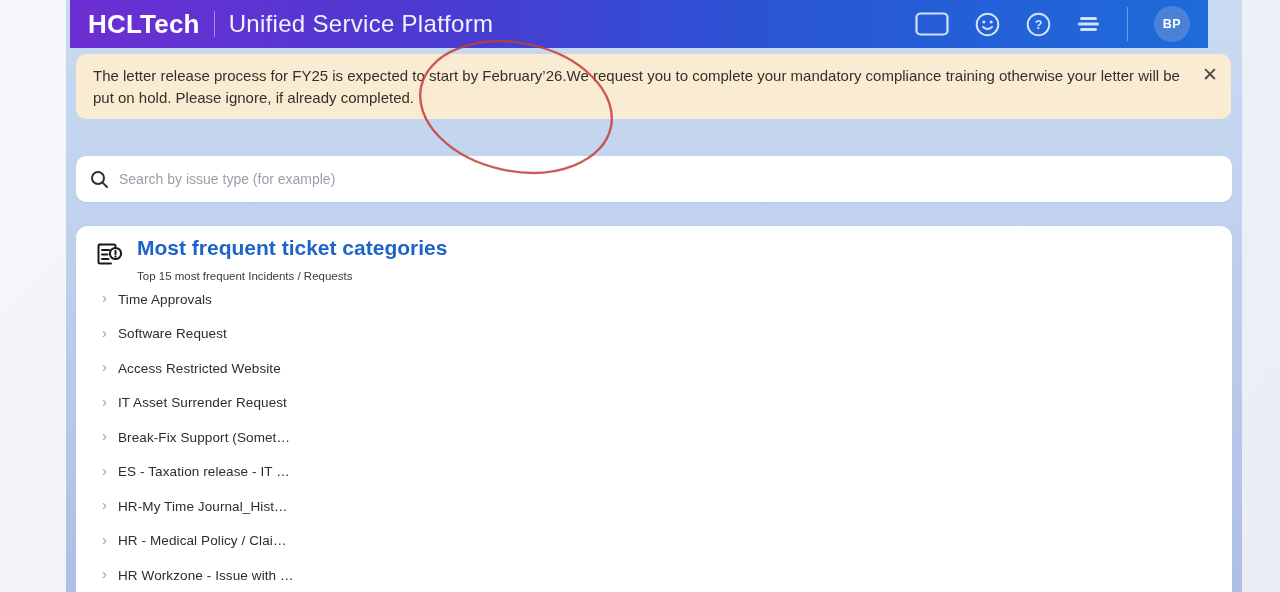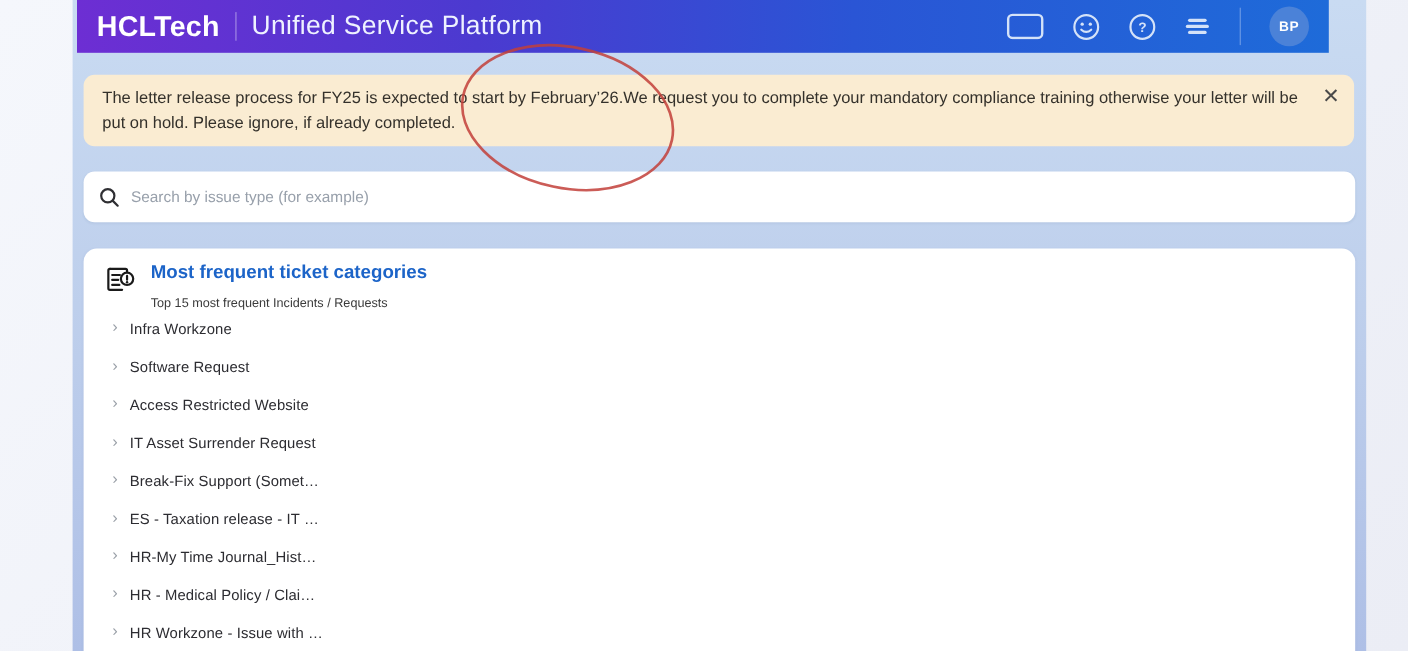--- a/index.html
+++ b/index.html
@@ -26,21 +26,21 @@
   .hicon { display: flex; align-items: center; justify-content: center; cursor: pointer; }
   .hicon svg { display: block; }
   .header-sep { width: 1px; height: 34px; background: rgba(255,255,255,.35); }
   .avatar {
     width: 36px; height: 36px; border-radius: 50%; background: #4b82d8;
     display: flex; align-items: center; justify-content: center;
     font-size: 12.5px; font-weight: 700; color: #fff; letter-spacing: .5px; cursor: pointer;
   }
   
   .banner {
-    position: absolute; left: 76px; top: 68px; width: 1155px; min-height: 65px;
+    position: absolute; left: 76px; top: 54px; width: 1155px; min-height: 65px;
     background: #faecd2; border-radius: 10px;
     padding: 11px 44px 11px 17px;
     font-size: 15px; line-height: 21.5px; font-weight: 500; color: #34312b;
   }
   .banner-close {
     position: absolute; right: 13px; top: 11px;
     font-size: 19px; line-height: 19px; color: #4a4a4a;
     background: none; border: none; cursor: pointer; font-family: inherit;
   }
   
@@ -56,21 +56,21 @@
   }
   .search-bar input::placeholder { color: #98a0ab; }
   
   .card {
     position: absolute; left: 76px; top: 226px; width: 1156px; height: 380px;
     background: #ffffff; border-radius: 12px; padding: 12px 20px 0 19px;
     box-shadow: 0 1px 3px rgba(40,60,110,.05);
   }
   .card-head { display: flex; align-items: flex-start; gap: 13px; height: 40px; }
   .card-head-icon { margin-top: 2px; }
-  .card-title { font-size: 17px; font-weight: 700; color: #1c64c8; line-height: 20px; cursor: pointer; }
+  .card-title { font-size: 21px; font-weight: 700; color: #1c64c8; line-height: 20px; cursor: pointer; }
   .card-subtitle { font-size: 11.5px; font-weight: 500; color: #3b3b3b; margin-top: 12px; }
   .cat-list { margin-top: 4px; }
   .cat-row { height: 34.5px; display: flex; align-items: center; gap: 11px; padding-left: 7px; cursor: pointer; }
   .cat-chevron { color: #9aa0a8; font-size: 15px; line-height: 14px; transform: translateY(-1px); }
   .cat-label { font-size: 13.5px; font-weight: 500; color: #2c2c31; letter-spacing: .1px; }
   
   .annotation-overlay { position: absolute; left: 0; top: 0; width: 1280px; height: 592px; pointer-events: none; }
 </style>
 </head>
 <body>
@@ -143,21 +143,21 @@
       </svg>
     </span>
     <div>
       <div class="card-title">Most frequent ticket categories</div>
       <div class="card-subtitle">Top 15 most frequent Incidents / Requests</div>
     </div>
   </div>
   <div class="cat-list">
     <div class="cat-row">
       <span class="cat-chevron">›</span>
-      <span class="cat-label">Infra Workzone</span>
+      <span class="cat-label">Time Approvals</span>
     </div>
     <div class="cat-row">
       <span class="cat-chevron">›</span>
       <span class="cat-label">Software Request</span>
     </div>
     <div class="cat-row">
       <span class="cat-chevron">›</span>
       <span class="cat-label">Access Restricted Website</span>
     </div>
     <div class="cat-row">

